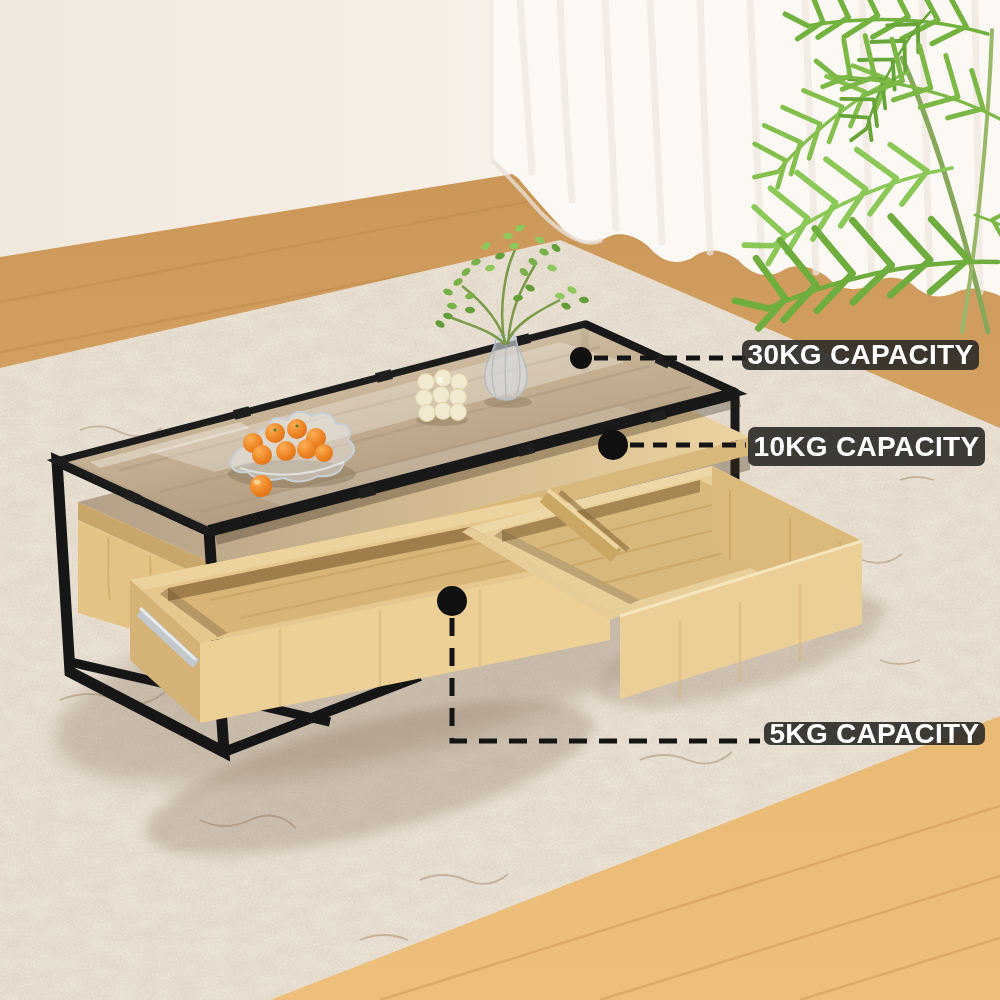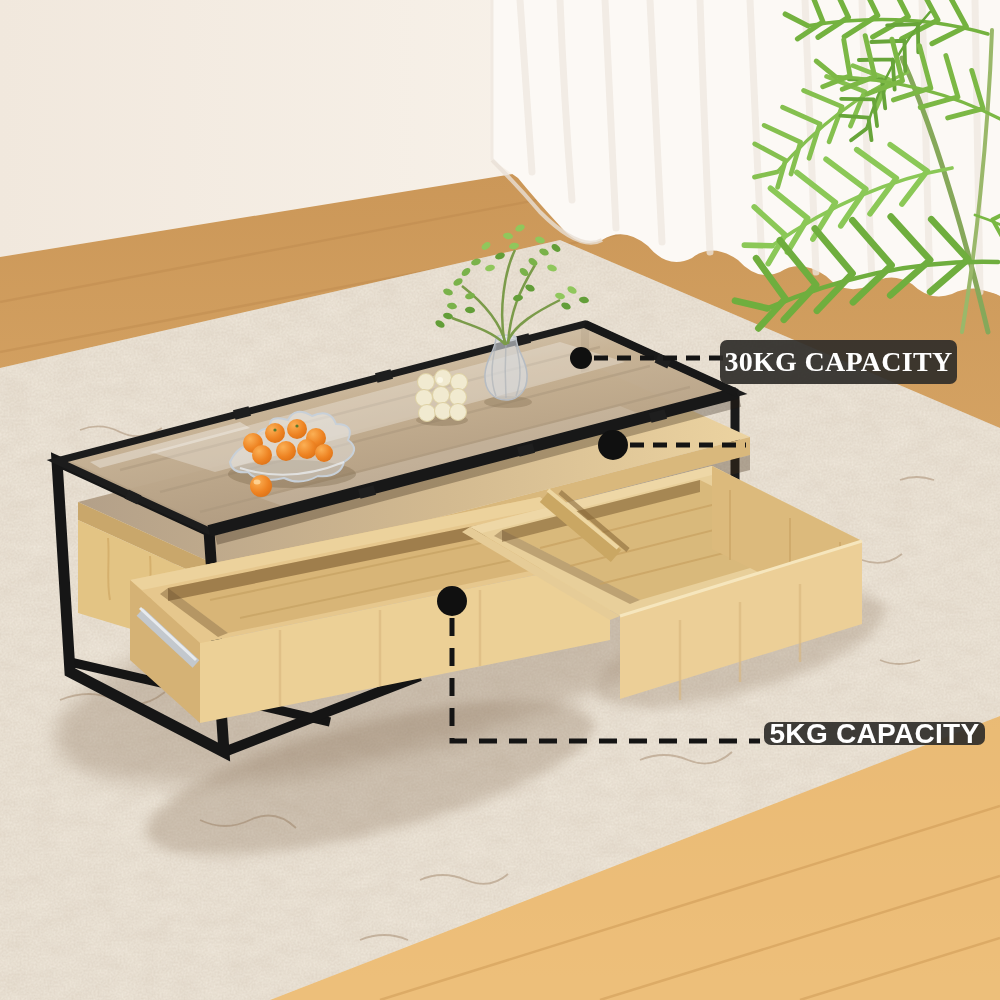--- a/index.html
+++ b/index.html
@@ -7,21 +7,21 @@
     position:relative;width:1000px;height:1000px;overflow:hidden;
     font-family:"Liberation Sans",sans-serif;background:#f6efe7;
   }
   .stage svg{position:absolute;left:0;top:0;}
   .callout{
     position:absolute;display:flex;align-items:center;justify-content:center;
     background:rgba(47,44,41,0.92);color:#ffffff;
     font-weight:bold;font-size:28px;letter-spacing:0.3px;
     border-radius:7px;white-space:nowrap;
   }
-  .callout-30{left:720px;top:340px;width:237px;height:44px;font-family:Liberation Serif, serif;}
+  .callout-30{left:742px;top:340px;width:237px;height:30px;}
   .callout-10{left:748px;top:427px;width:237px;height:39px;}
   .callout-5{left:764px;top:722px;width:221px;height:23px;}
 </style>
 </head>
 <body>
 
 <div class="stage">
 
 <svg width="1000" height="1000" viewBox="0 0 1000 1000">
   <defs>
@@ -344,15 +344,16 @@
     <path d="M594,358 H746" stroke-width="5" stroke-dasharray="14 9"></path>
     <path d="M630,445 H746" stroke-width="5" stroke-dasharray="14 9"></path>
     <path d="M452,618 L452,741 L760,741" stroke-width="5" stroke-dasharray="18 12"></path>
     <circle cx="581" cy="358" r="11" fill="#101010" stroke="none"></circle>
     <circle cx="613" cy="445" r="15" fill="#101010" stroke="none"></circle>
     <circle cx="452" cy="601" r="15" fill="#101010" stroke="none"></circle>
   </g>
 </svg>
 
 <div class="callout callout-30">30KG CAPACITY</div>
+<div class="callout callout-10">10KG CAPACITY</div>
 <div class="callout callout-5">5KG CAPACITY</div>
 
 </div>
 
 </body></html>

